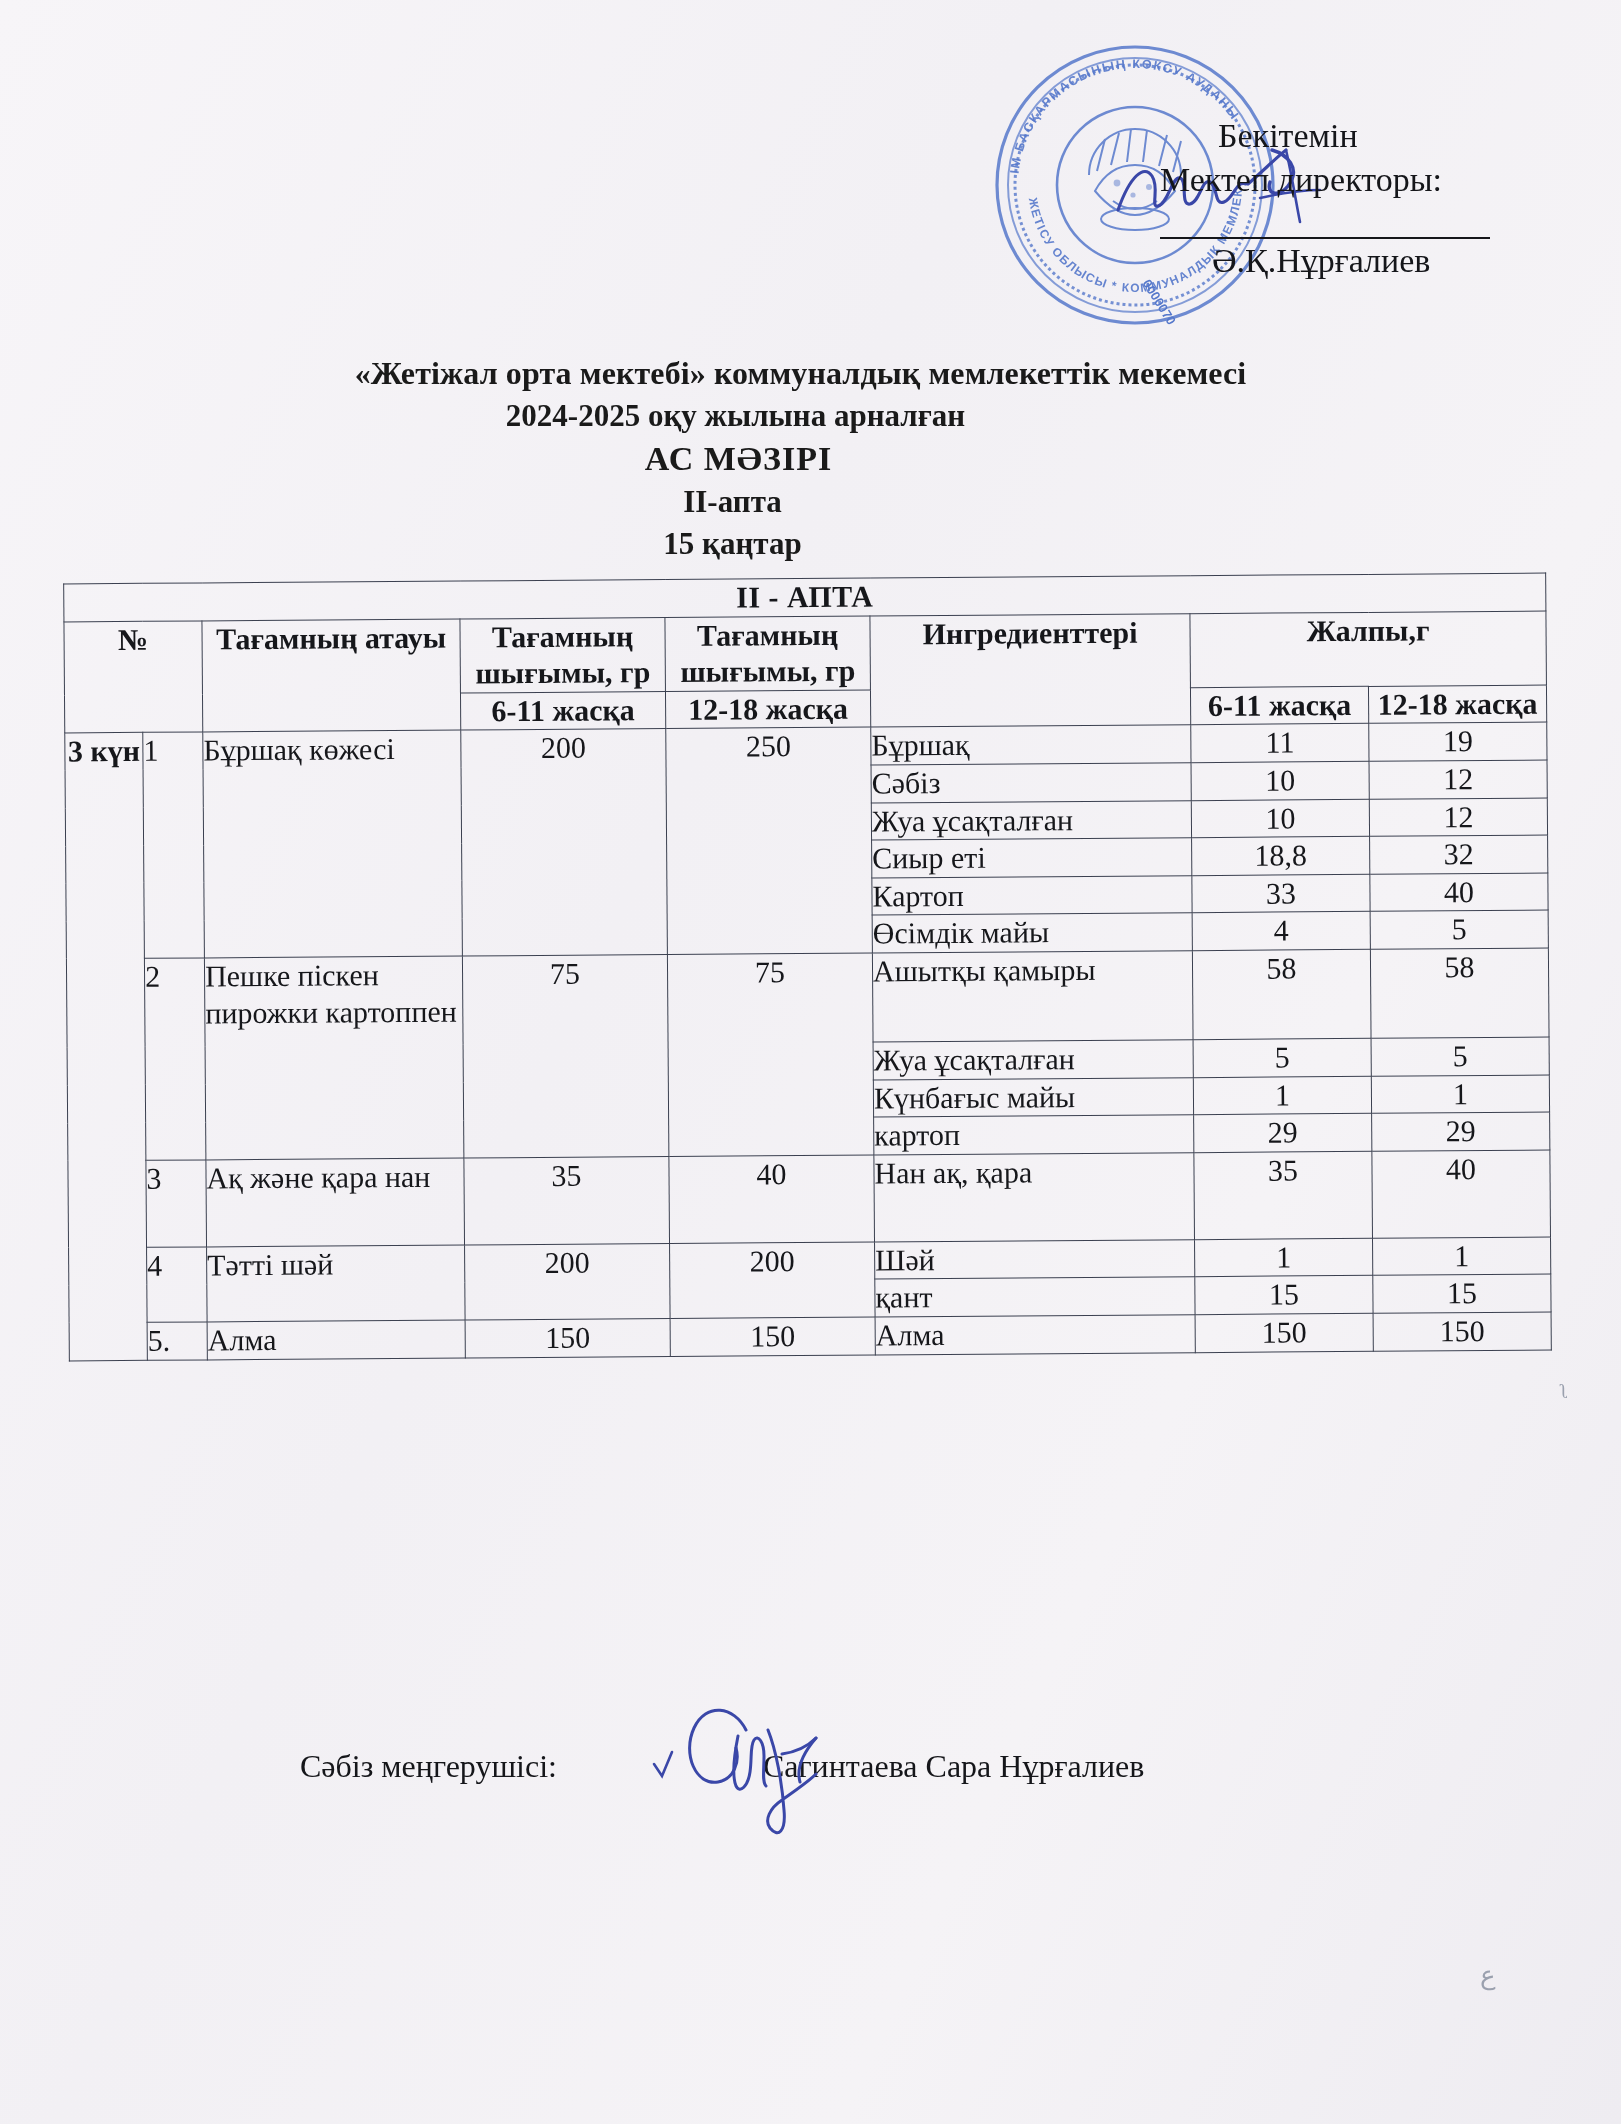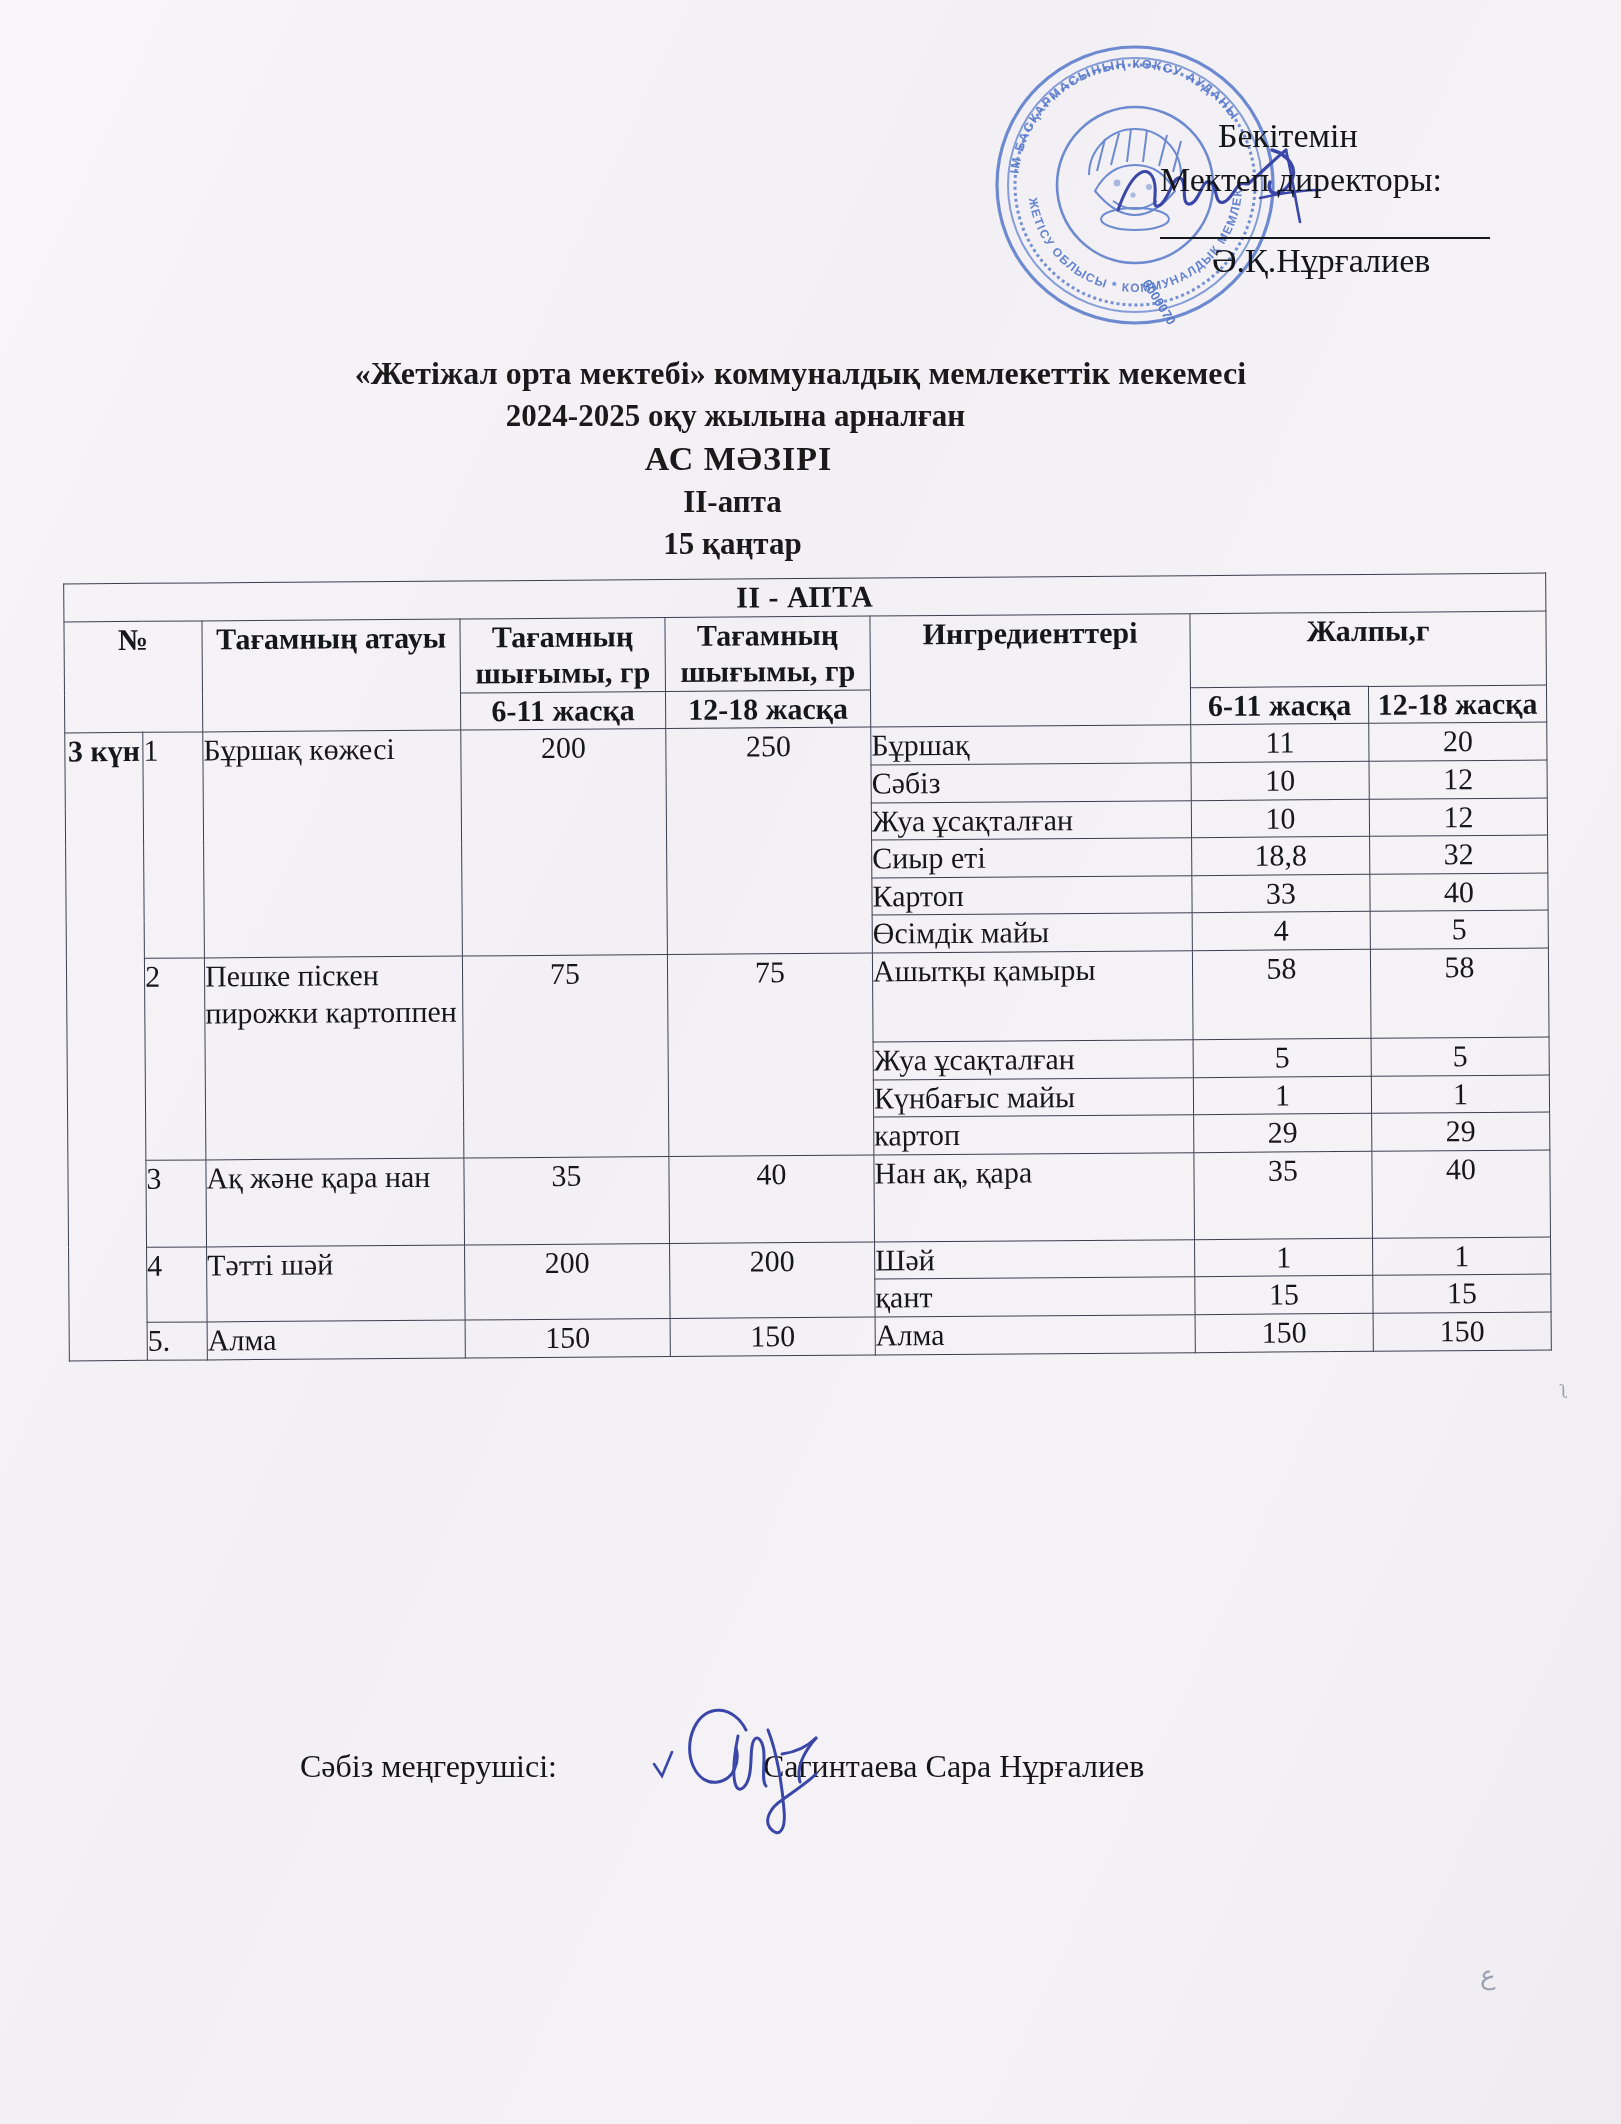--- a/index.html
+++ b/index.html
@@ -324,21 +324,21 @@
         </tr>
 
         <tr>
           <td class="daycell" rowspan="14">3 күн</td>
           <td class="numcell" rowspan="6">1</td>
           <td class="dishcell" rowspan="6">Бұршақ көжесі</td>
           <td class="yield" rowspan="6">200</td>
           <td class="yield" rowspan="6">250</td>
           <td class="ing">Бұршақ</td>
           <td class="amt">11</td>
-          <td class="amt">20</td>
+          <td class="amt">19</td>
         </tr>
         <tr>
           <td class="ing">Сәбіз</td>
           <td class="amt">10</td>
           <td class="amt">12</td>
         </tr>
         <tr>
           <td class="ing">Жуа ұсақталған</td>
           <td class="amt">10</td>
           <td class="amt">12</td>

